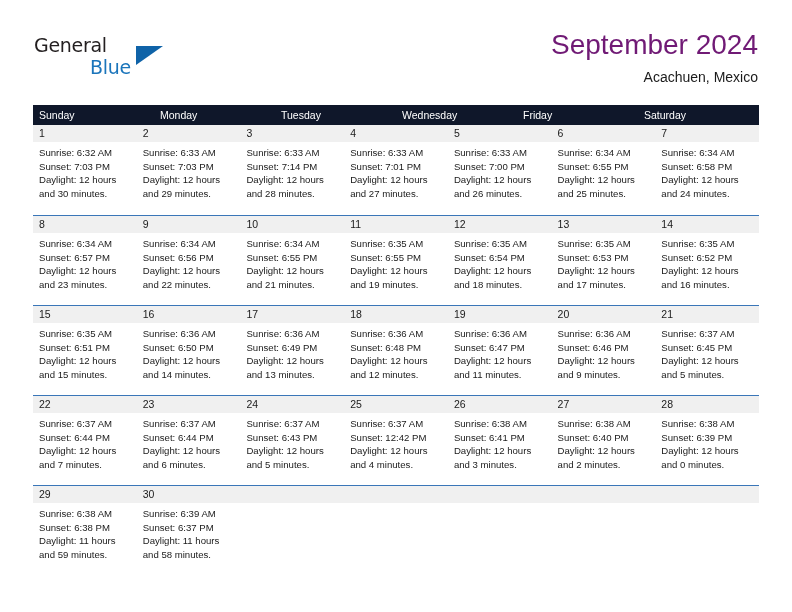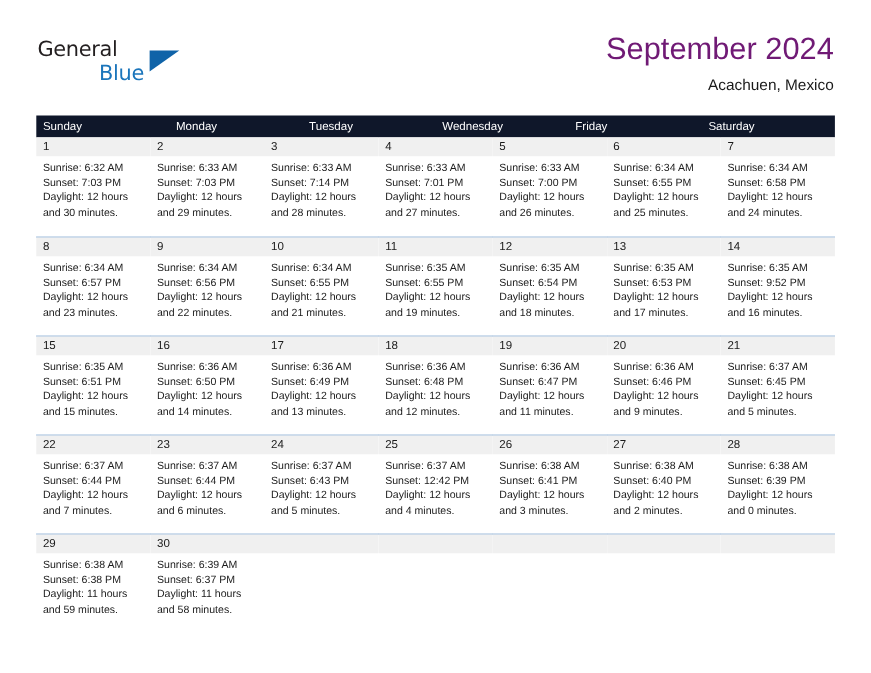--- a/index.html
+++ b/index.html
@@ -305,21 +305,21 @@
               <div class="day-line">Sunrise: 6:35 AM</div>
               <div class="day-line">Sunset: 6:53 PM</div>
               <div class="day-line">Daylight: 12 hours</div>
               <div class="day-line">and 17 minutes.</div>
             </div>
           </div>
           <div class="day-cell">
             <div class="day-number-band">14</div>
             <div class="day-body">
               <div class="day-line">Sunrise: 6:35 AM</div>
-              <div class="day-line">Sunset: 9:52 PM</div>
+              <div class="day-line">Sunset: 6:52 PM</div>
               <div class="day-line">Daylight: 12 hours</div>
               <div class="day-line">and 16 minutes.</div>
             </div>
           </div>
         </div>
         <div class="week-row">
           <div class="day-cell">
             <div class="day-number-band">15</div>
             <div class="day-body">
               <div class="day-line">Sunrise: 6:35 AM</div>

